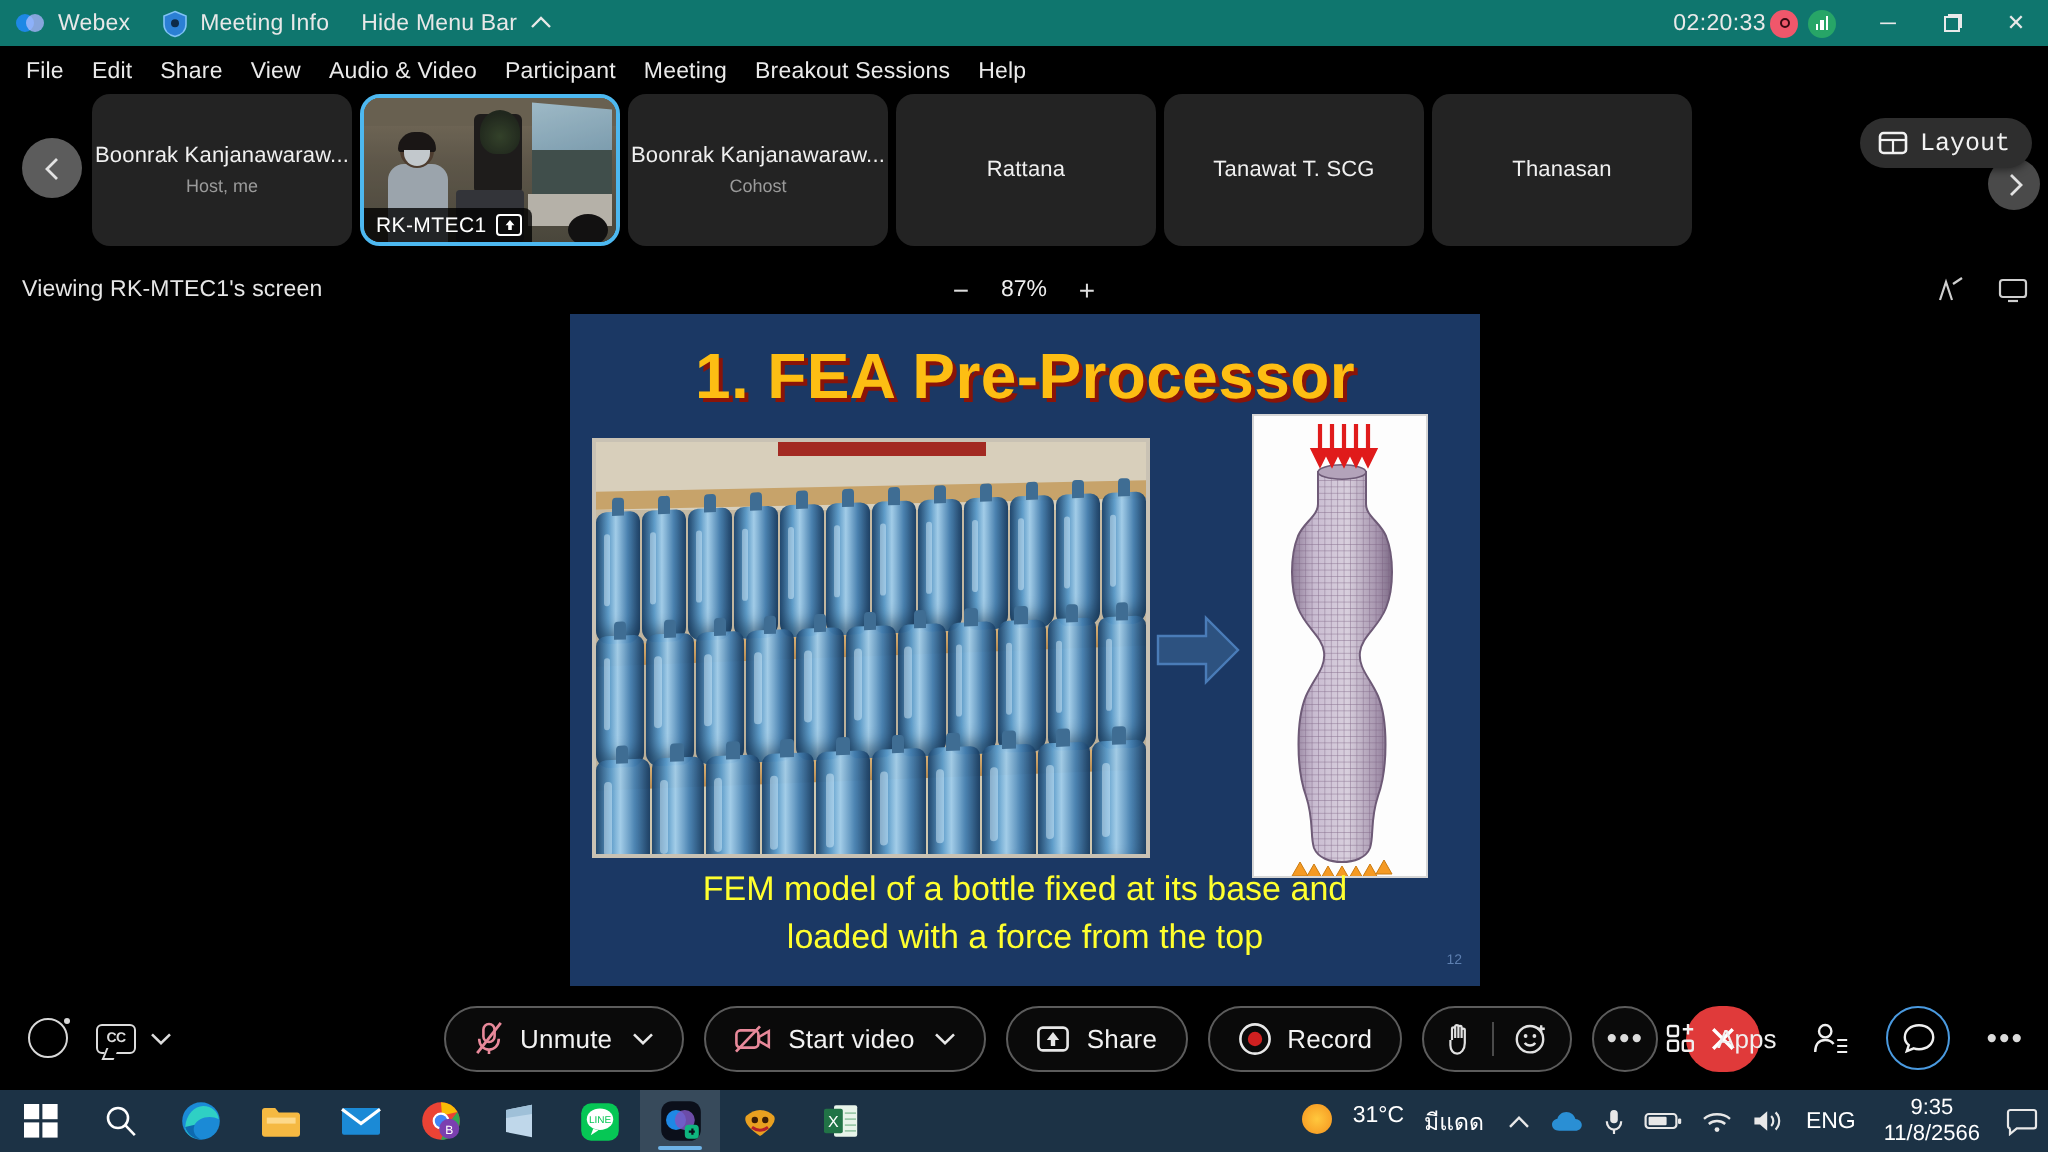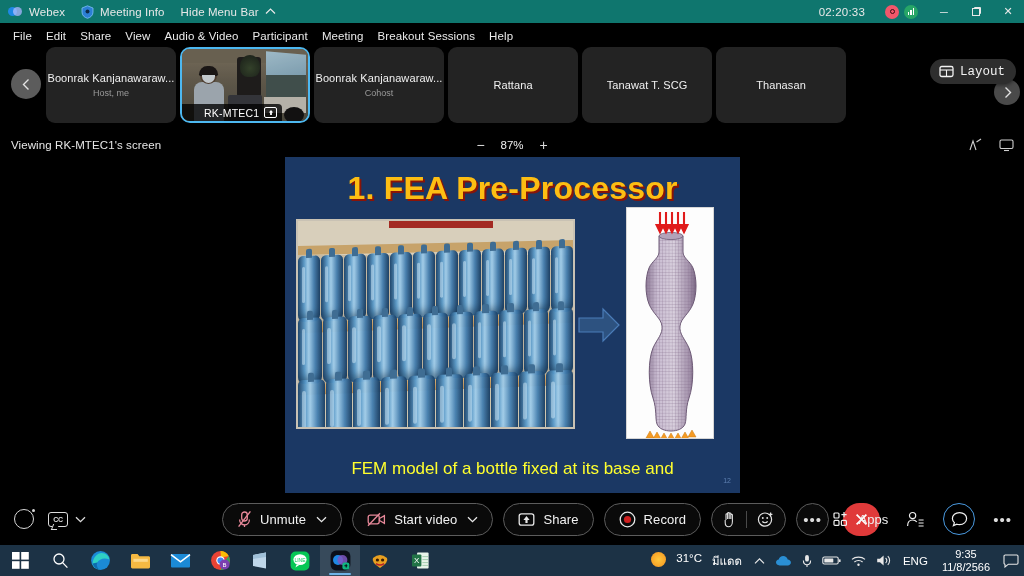--- a/index.html
+++ b/index.html
@@ -28,21 +28,21 @@
   }
   .webex-logo .c1 { left: 0px; background: #1e88e5; }
   .webex-logo .c2 { left: 5px; background: #7e57c2; mix-blend-mode: screen; }
   .shield-ico { width: 13px; height: 14px; }
   .chev-up { width: 10px; height: 10px; }
 
   .tb-right {
     position: absolute; right: 0; top: 0; height: 23px;
     display: flex; align-items: center; gap: 0px;
   }
-  .timer { font-size: 11.5px; color: #e9e9e9; margin-right: 20px; letter-spacing: .2px; }
+  .timer { font-size: 11.5px; color: #e9e9e9; margin-right: 2px; letter-spacing: .2px; }
   .rec-dot {
     width: 14px; height: 14px; border-radius: 50%; background: #f0576b;
     display: flex; align-items: center; justify-content: center; margin-right: 5px;
   }
   .rec-dot i { width: 5px; height: 5px; border-radius: 50%; border: 1.6px solid #3a0a12; }
   .sig-dot {
     width: 14px; height: 14px; border-radius: 50%; background: #27a567;
     display: flex; align-items: flex-end; justify-content: center; gap: 1px; padding-bottom: 3.5px;
     margin-right: 10px;
   }
@@ -102,21 +102,21 @@
   .v-hair  { position: absolute; left: 7px; top: -1px; width: 19px; height: 10px; border-radius: 10px 10px 2px 2px; background: #1b1510; }
   .v-mask  { position: absolute; left: 10px; top: 8px; width: 13px; height: 8px; border-radius: 0 0 7px 7px; background: #e8eef0; }
   .v-body  { position: absolute; left: 2px; top: 15px; width: 30px; height: 42px; border-radius: 8px 8px 0 0; background: #b9c3c9; }
   .v-podium{ position: absolute; left: 46px; bottom: 0; width: 34px; height: 26px; background: #3a3a3c; border-radius: 2px; }
   .v-table { position: absolute; right: 2px; bottom: 8px; width: 42px; height: 16px; background: #d8d2c4; }
   .v-dark  { position: absolute; right: 4px; bottom: -2px; width: 20px; height: 16px; border-radius: 50%; background: #120f0c; }
   .v-tint  { position: absolute; inset: 0; background: rgba(20,30,45,.18); }
   .vlabel {
     position: absolute; left: 0px; bottom: 0px; height: 17px;
     background: rgba(0,0,0,.78); display: flex; align-items: center; gap: 5px;
-    padding: 0 5px 0 22px; border-radius: 0 4px 0 7px;
+    padding: 0 5px 0 6px; border-radius: 0 4px 0 7px;
   }
   .vlabel span { font-size: 10.5px; color: #fff; letter-spacing: .2px; }
   .vlabel .share-box {
     width: 13px; height: 11px; border: 1.2px solid #fff; border-radius: 2px;
     display: flex; align-items: center; justify-content: center;
   }
   .layout-pill {
     position: absolute; right: 8px; top: 12px; height: 25px; padding: 0 11px 0 9px;
     background: #2e2e2e; border-radius: 13px; display: flex; align-items: center; gap: 6px;
     z-index: 9; box-shadow: 0 1px 4px rgba(0,0,0,.5); font-family: Liberation Mono, monospace;
@@ -568,20 +568,21 @@
             <path d="M44 225 L48 232 L40 232 Z"></path>
             <path d="M51 225 L55 232 L47 232 Z"></path>
             <path d="M58 224 L62 231 L54 231 Z"></path>
             <path d="M65 222 L69 229 L61 229 Z"></path>
           </g>
         </svg>
       </div>
 
       <div class="slide-caption">
         <div>FEM model of a bottle fixed at its base and</div>
+        <div>loaded with a force from the top</div>
       </div>
       <div class="slide-pageno">12</div>
     </div>
   </div>
 
   <div class="controlbar">
 
     <div class="cb-left">
       <div class="circ-btn">
           <span class="dot"></span>

